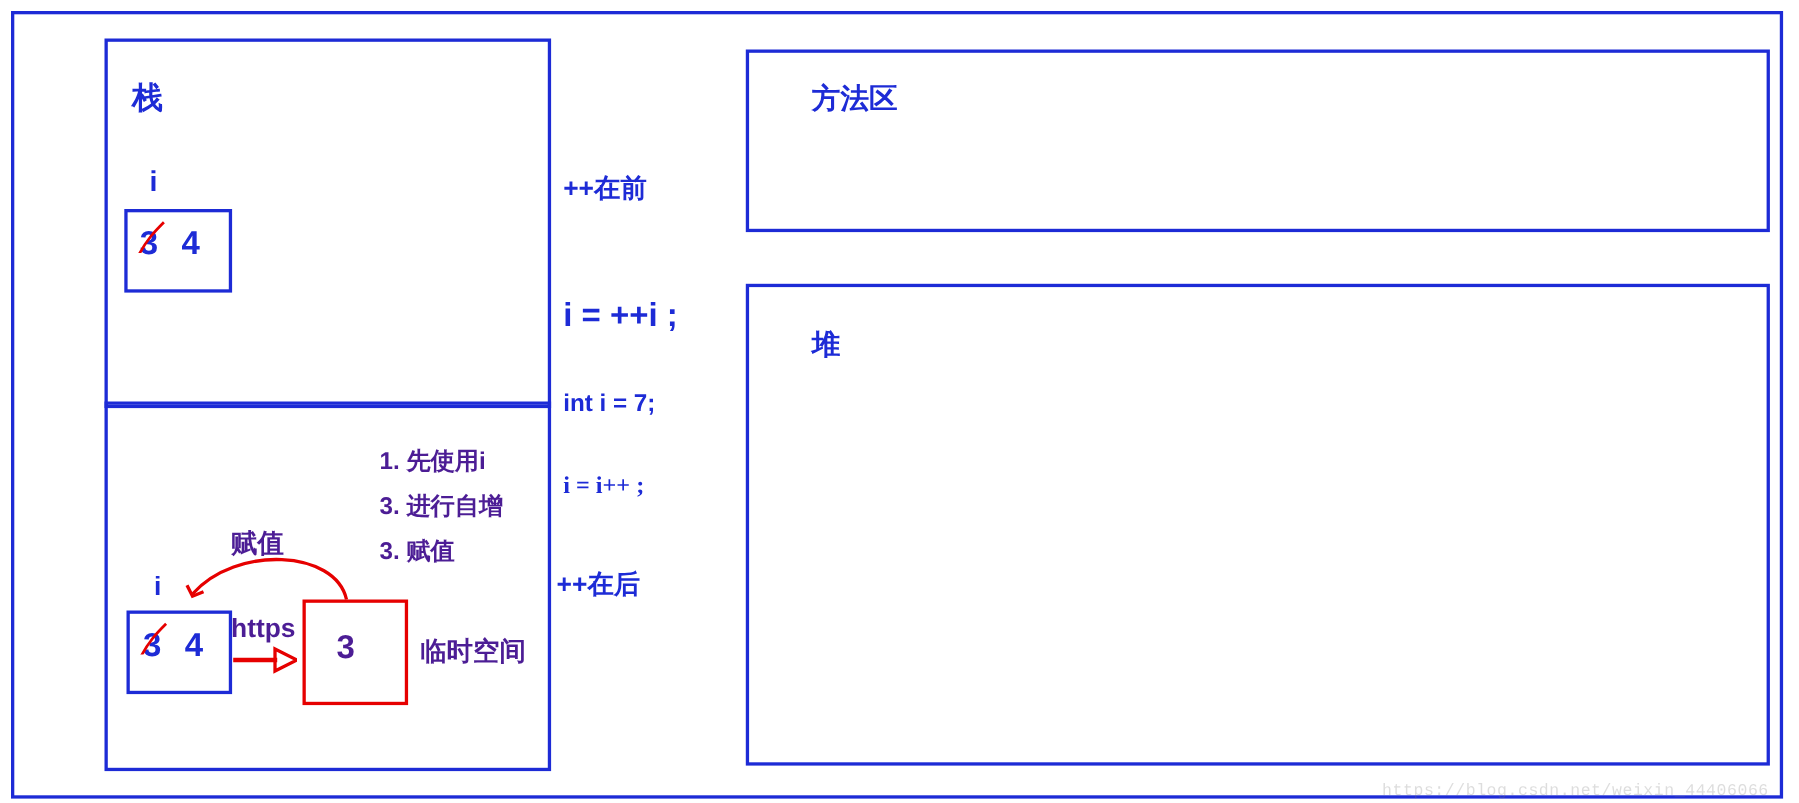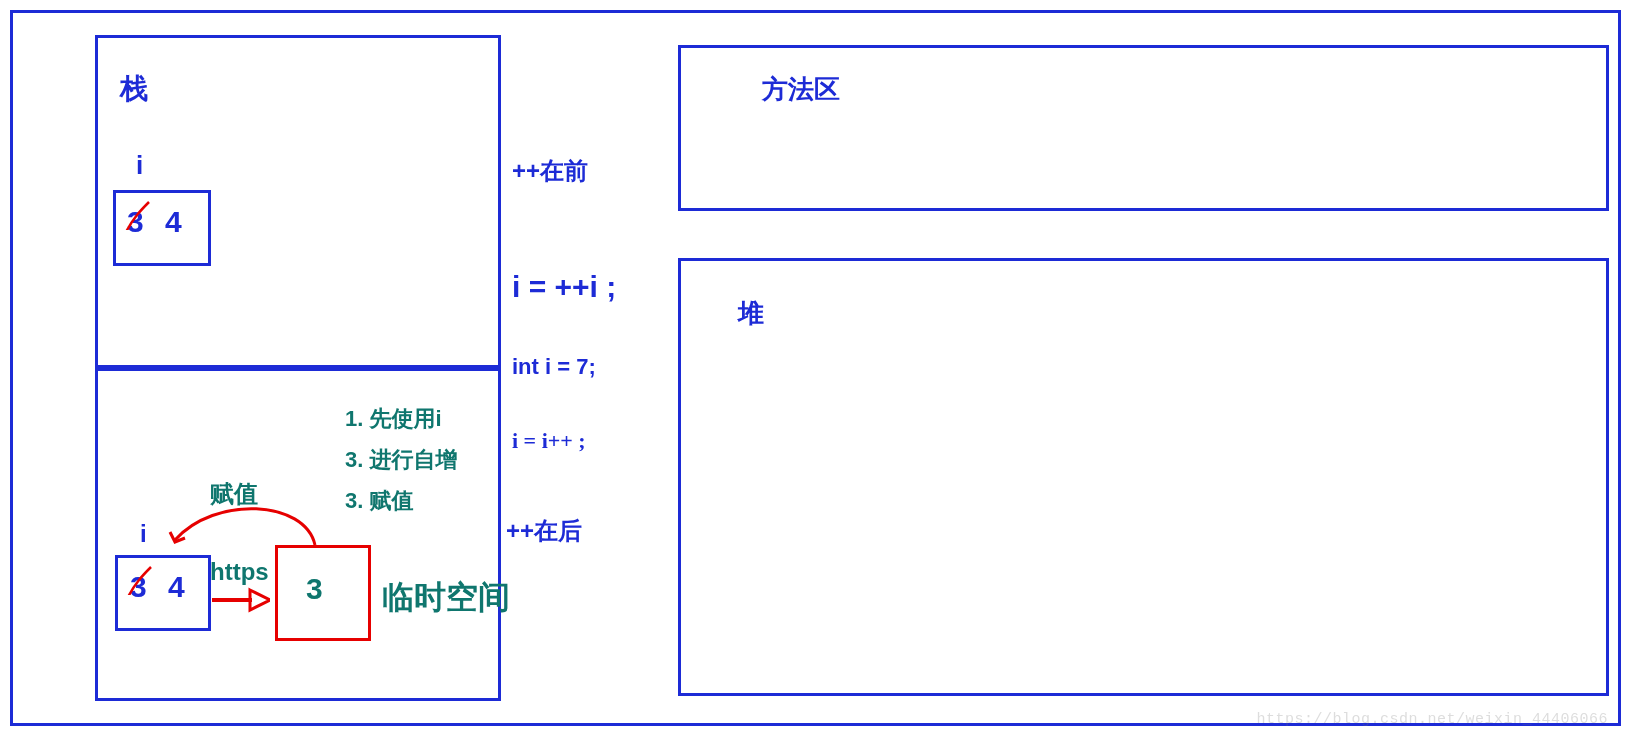--- a/index.html
+++ b/index.html
@@ -7,21 +7,21 @@
     padding: 0;
     width: 1635px;
     height: 730px;
     background: #ffffff;
     font-family: "Microsoft YaHei", "SimHei", Arial, sans-serif;
     position: relative;
   }
   .blue-border { border: 3px solid #1d2bd6; }
   .red-border  { border: 3px solid #e60000; }
   .blue-text   { color: #1d2bd6; }
-  .red-text    { color: #0f766e; }
+  .red-text    { color: #4c1d95; }
   .bold        { font-weight: 700; }
 
   
   #outer {
     position: absolute;
     left: 10px; top: 10px;
     width: 1605px; height: 710px;
   }
 
   
@@ -110,21 +110,21 @@
     width: 90px; height: 90px;
   }
   #temp-val {
     position: absolute;
     left: 306px; top: 572px;
     font-size: 30px;
   }
   #temp-label {
     position: absolute;
     left: 382px; top: 576px;
-    font-size: 32px;
+    font-size: 24px;
   }
 
   
   #copy-label {
     position: absolute;
     left: 210px; top: 558px;
     font-size: 24px;
   }
   #copy-arrow {
     position: absolute;
@@ -161,21 +161,20 @@
   
   #method-area-box {
     position: absolute;
     left: 678px; top: 45px;
     width: 925px; height: 160px;
   }
   #method-area-label {
     position: absolute;
     left: 738px; top: 72px;
     font-size: 26px;
-    margin-left: 24px;
   }
 
   
   #heap-box {
     position: absolute;
     left: 678px; top: 258px;
     width: 925px; height: 432px;
   }
   #heap-label {
     position: absolute;

